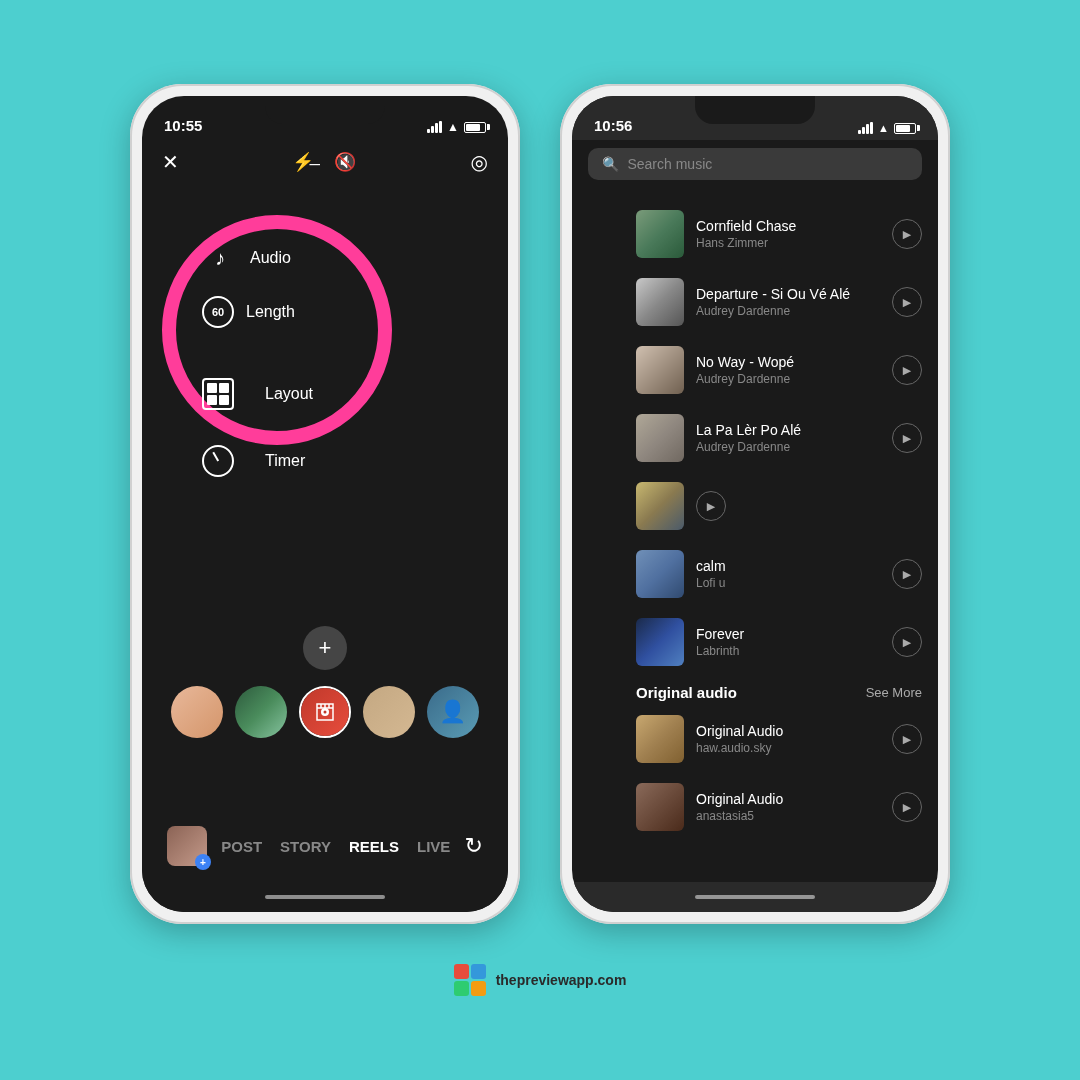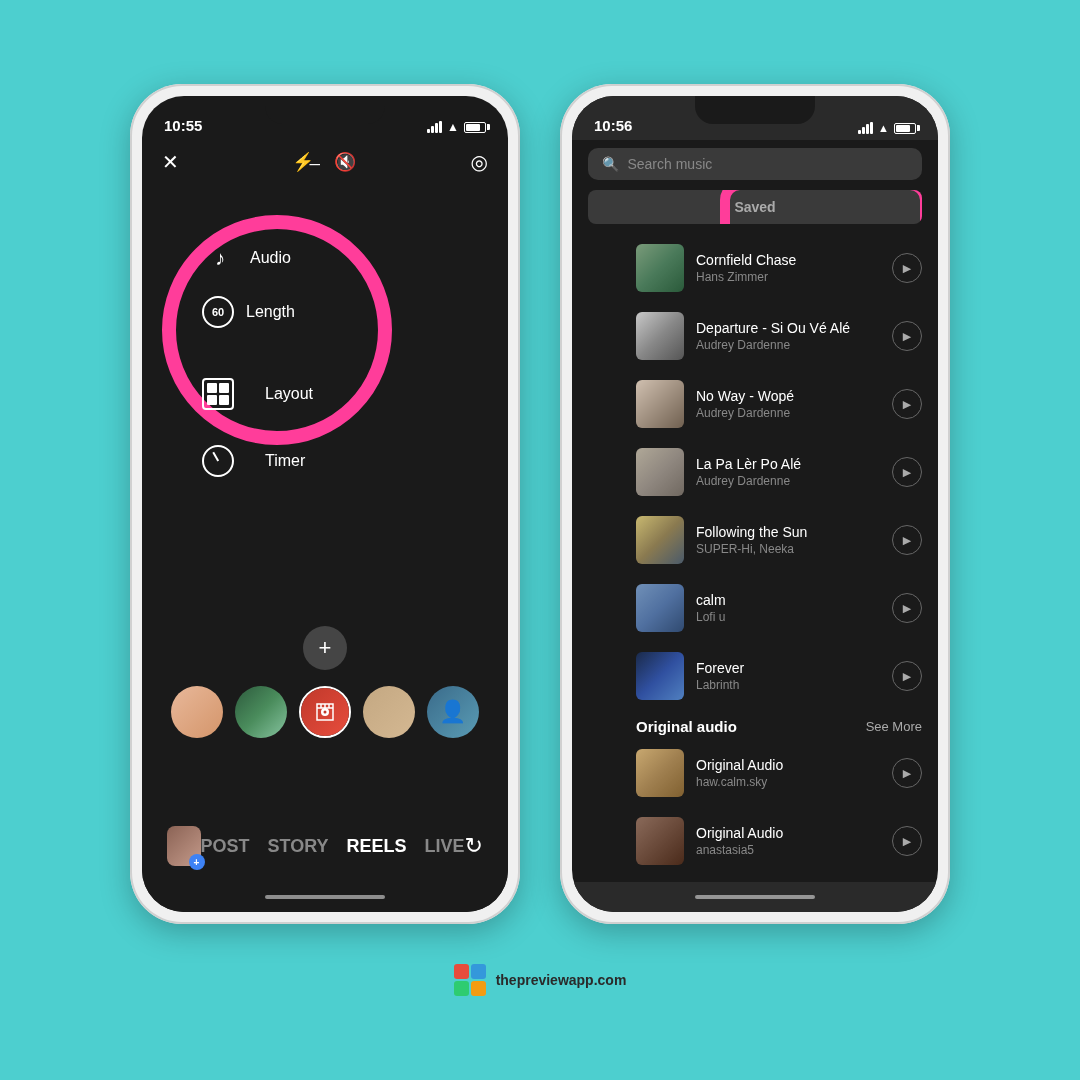--- a/index.html
+++ b/index.html
@@ -228,21 +228,21 @@
     }
 
     .nav-tabs {
       display: flex;
       gap: 18px;
       align-items: center;
     }
 
     .nav-tab {
       color: #888;
-      font-size: 18px;
+      font-size: 15px;
       font-weight: 600;
     }
 
     .nav-tab.active { color: white; }
 
     .nav-thumb {
       width: 40px;
       height: 40px;
       border-radius: 8px;
       background: linear-gradient(135deg, #8B6355, #c49a8a);
@@ -622,21 +622,20 @@
       </div>
 
       <div class="music-screen">
 
         <div class="search-bar">
           <span>🔍</span>
           <span style="color:#888;font-size:14px">Search music</span>
         </div>
 
         <div class="tabs-row">
-          <div class="music-tab">Saved</div>
 
           <div class="import-highlight"></div>
         </div>
 
         <div class="music-list">
 
           <div class="music-item">
             <div class="album-art album-art-cornfield"></div>
             <div class="music-info">
               <div class="music-title">Cornfield Chase</div>
@@ -667,24 +666,20 @@
             <div class="album-art album-art-lapaler"></div>
             <div class="music-info">
               <div class="music-title">La Pa Lèr Po Alé</div>
               <div class="music-artist">Audrey Dardenne</div>
             </div>
             <div class="play-btn">▶</div>
           </div>
 
           <div class="music-item">
             <div class="album-art album-art-sun"></div>
-            <div class="music-info">
-              <div class="music-title">Following the Sun</div>
-              <div class="music-artist">SUPER-Hi, Neeka</div>
-            </div>
             <div class="play-btn">▶</div>
           </div>
 
           <div class="music-item">
             <div class="album-art album-art-calm"></div>
             <div class="music-info">
               <div class="music-title">calm</div>
               <div class="music-artist">Lofi u</div>
             </div>
             <div class="play-btn">▶</div>
@@ -701,21 +696,21 @@
 
           <div class="section-header">
             <span class="section-title">Original audio</span>
             <span class="see-more">See More</span>
           </div>
 
           <div class="music-item">
             <div class="album-art album-art-orig1"></div>
             <div class="music-info">
               <div class="music-title">Original Audio</div>
-              <div class="music-artist">haw.calm.sky</div>
+              <div class="music-artist">haw.audio.sky</div>
             </div>
             <div class="play-btn">▶</div>
           </div>
 
           <div class="music-item">
             <div class="album-art album-art-orig2"></div>
             <div class="music-info">
               <div class="music-title">Original Audio</div>
               <div class="music-artist">anastasia5</div>
             </div>

